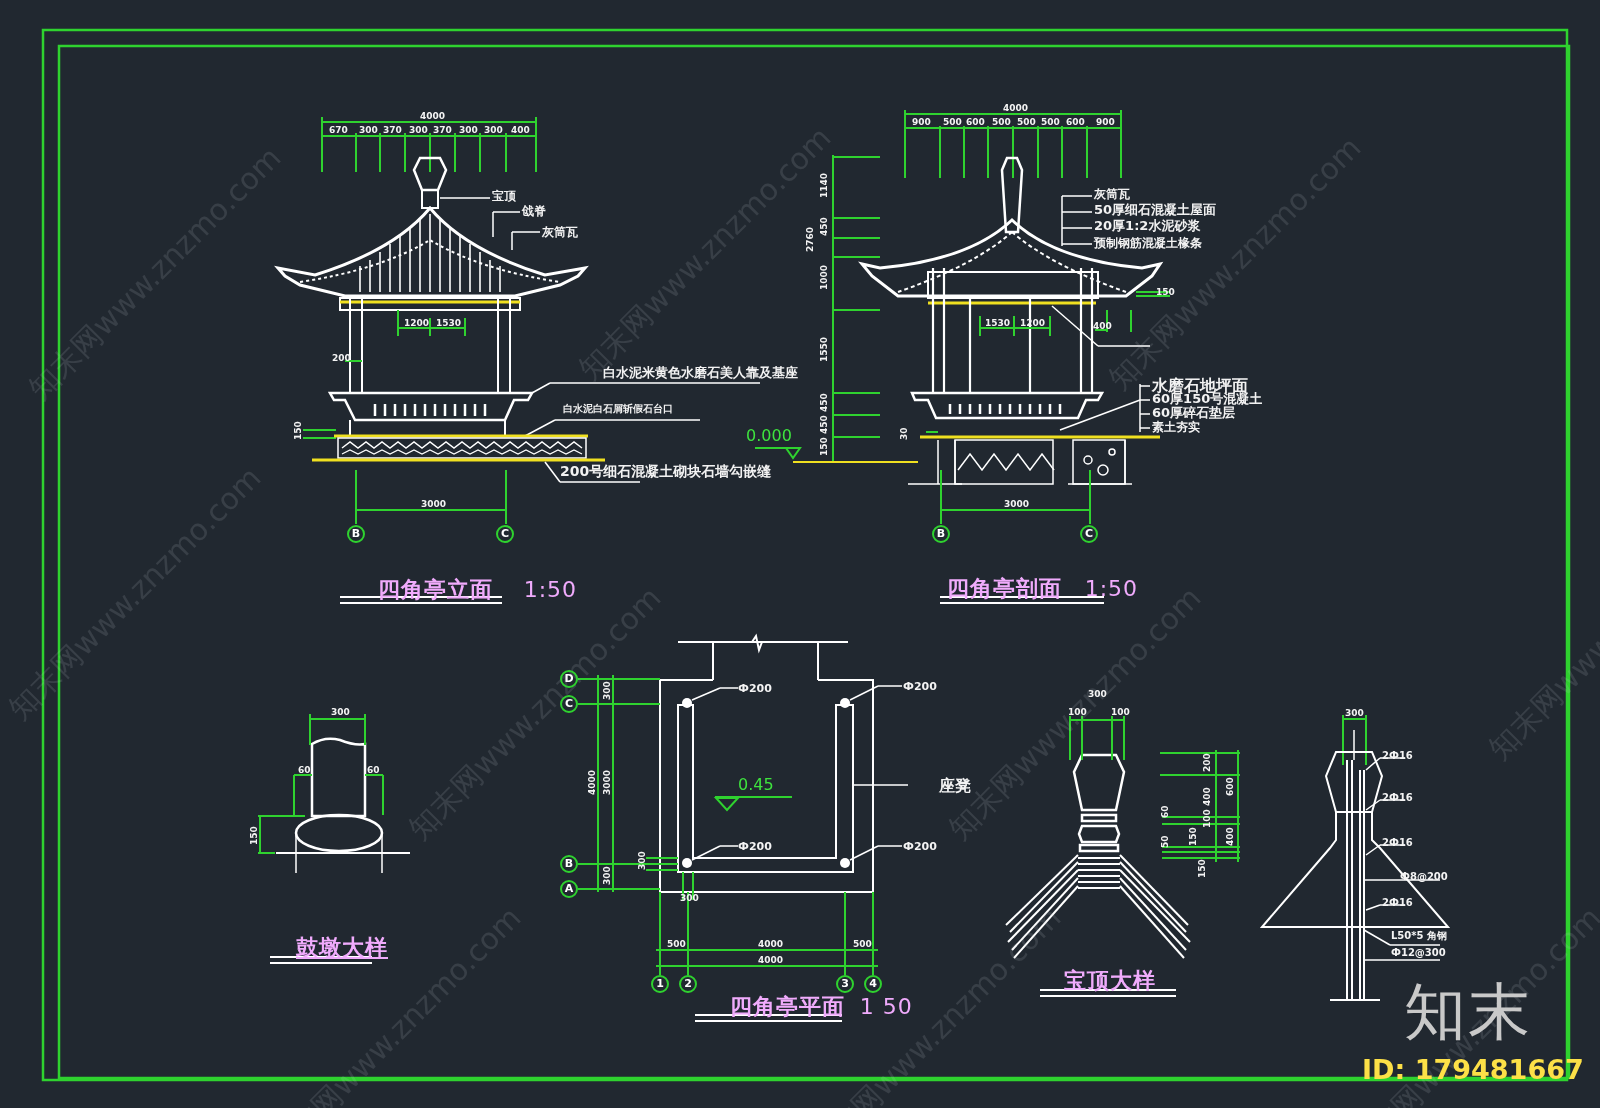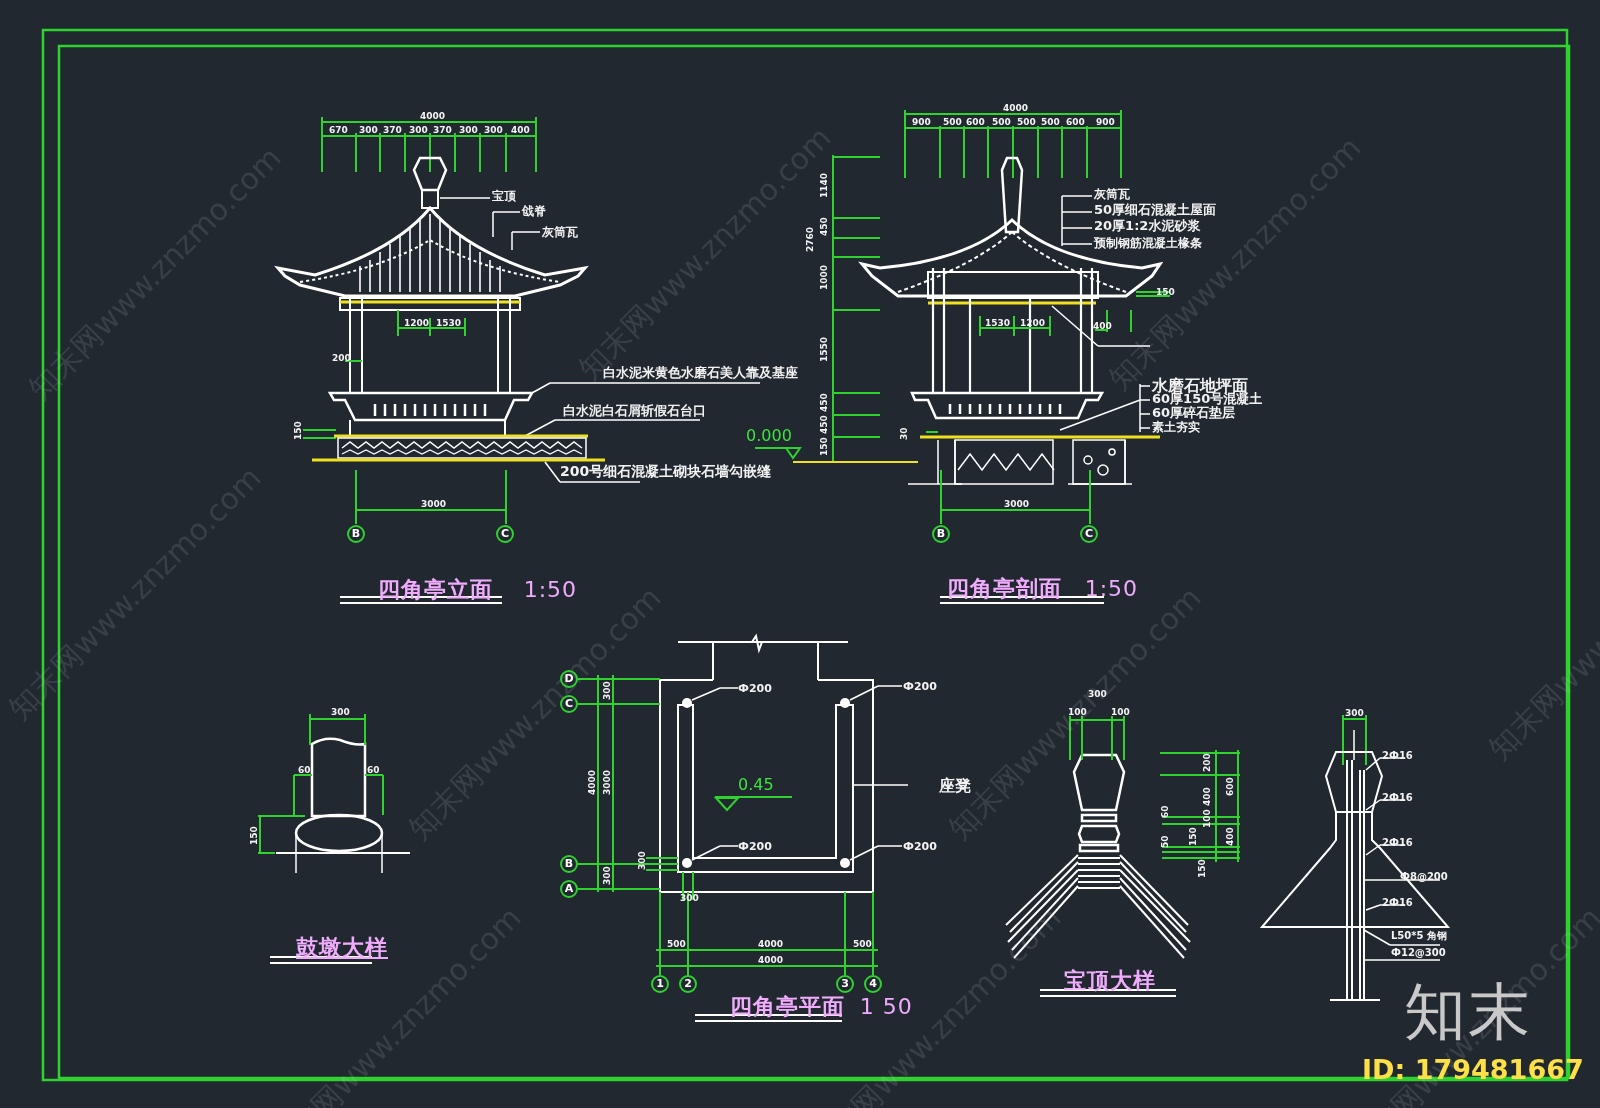--- a/index.html
+++ b/index.html
@@ -406,21 +406,21 @@
 <div class="dim" style="left:459px;top:126px;">300</div>
 <div class="dim" style="left:484px;top:126px;">300</div>
 <div class="dim" style="left:511px;top:126px;">400</div>
 <div class="lbl" style="left:492px;top:190px;font-size:12px;">宝顶</div>
 <div class="lbl" style="left:522px;top:205px;font-size:12px;">戗脊</div>
 <div class="lbl" style="left:542px;top:226px;font-size:12px;">灰筒瓦</div>
 <div class="dim" style="left:404px;top:319px;">1200</div>
 <div class="dim" style="left:436px;top:319px;">1530</div>
 <div class="dim" style="left:332px;top:354px;">200</div>
 <div class="lbl" style="left:563px;top:366px;font-size:13px;padding-left:40px;">白水泥米黄色水磨石美人靠及基座</div>
-<div class="lbl" style="left:563px;top:404px;font-size:13px;">白水泥白石屑斩假石台口</div>
+<div class="lbl" style="left:563px;top:404px;font-size:10px;">白水泥白石屑斩假石台口</div>
 <div class="vdim" style="left:294px;top:440px;">150</div>
 <div class="lbl" style="left:560px;top:464px;font-size:14px;">200号细石混凝土砌块石墙勾嵌缝</div>
 <div class="dim" style="left:421px;top:500px;">3000</div>
 <div class="axis" style="left:347px;top:525px;">B</div>
 <div class="axis" style="left:496px;top:525px;">C</div>
 <div class="title" style="left:378px;top:575px;">
   <span>四角亭立面</span>
   <span style="margin-left:22px;font-weight:normal;">1:50</span>
 </div>
 

